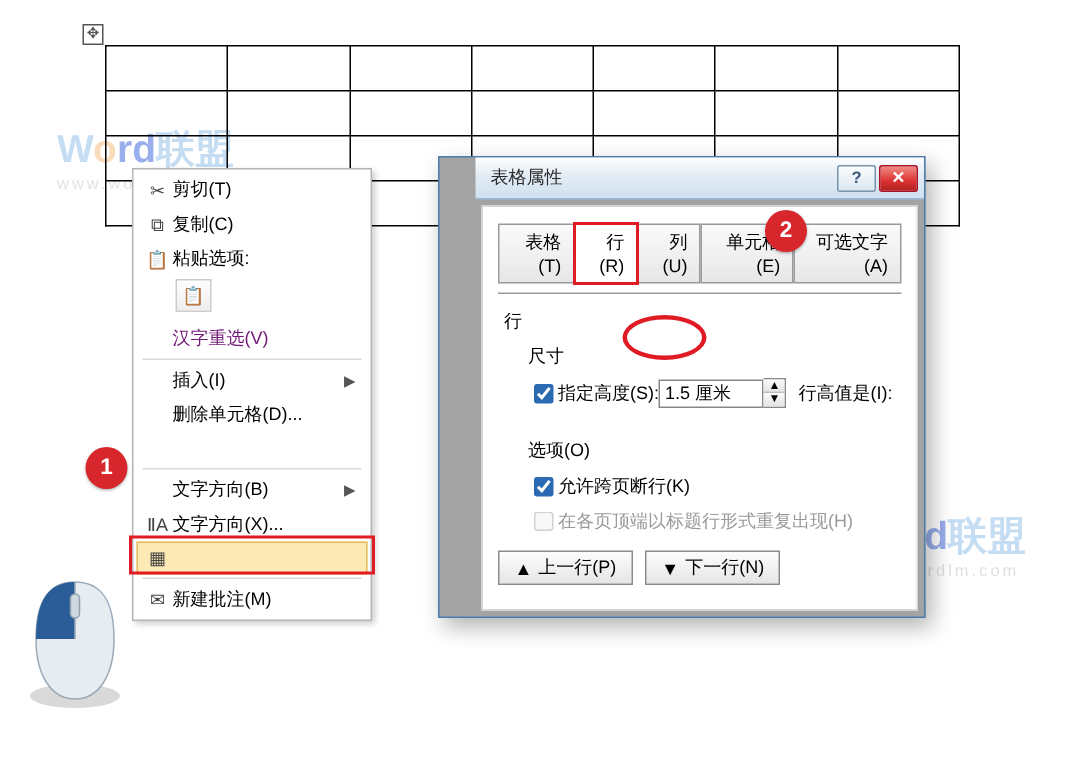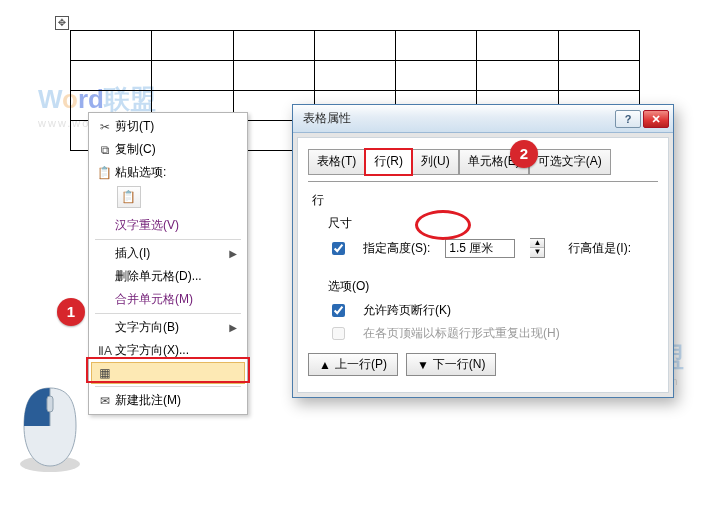--- a/index.html
+++ b/index.html
@@ -24,36 +24,36 @@
   .mi.dis { color:#701a75; }
   .mi.hl { background:#fde9b4; border:1px solid #e6b95f; padding:2px 7px 2px 3px; }
   .sep { height:1px; background:#d8d8d8; margin:2px 4px;}
   .pasteopt { padding:2px 4px 6px 26px; }
   .pastebtn { display:inline-block; width:24px; height:22px; border:1px solid #ccc; background:linear-gradient(#fefefe,#eee); font-size:12px; text-align:center; line-height:20px; color:#775; }
 
   .sel-red { position:absolute; border:2px solid #e01b24; pointer-events:none;}
   .badge { position:absolute; width:28px; height:28px; border-radius:50%; background:#d7262c; color:#fff; font:700 15px/28px sans-serif; text-align:center; box-shadow:0 1px 2px rgba(0,0,0,.3);}
 
   
-  .dialog { position:absolute; left:292px; top:104px; width:382px; border:1px solid #4b7cab; background:#e5e5e5; box-shadow:4px 6px 14px rgba(0,0,0,.3); font-size:12px;}
+  .dialog { position:absolute; left:292px; top:104px; width:325px; border:1px solid #4b7cab; background:#a3a3a3; box-shadow:4px 6px 14px rgba(0,0,0,.3); font-size:12px;padding-left:24px;}
   .dtitle { height:28px; background:linear-gradient(#fdfefe,#e3ecf5 45%,#cfe0ef); display:flex; align-items:center; padding:0 4px 0 10px; border-bottom:1px solid #9cb9d5;}
   .dtitle span { flex:1; color:#2b2b2b; }
   .wbtn { width:26px; height:18px; border:1px solid #7893aa; background:linear-gradient(#fafcfe,#dce7f1); margin-left:2px; text-align:center; font:700 11px/16px sans-serif; border-radius:2px;}
   .wbtn.help { color:#3a5a7a;}
   .wbtn.close { background:linear-gradient(#f08b84,#d33 60%,#b41f1f); color:#fff; border-color:#a12;}
   .dbody { background:#fff; margin:4px; border:1px solid #cfd6dc; padding:10px 10px 12px;}
-  .tabs { display:flex; gap:0; margin-bottom:8px;}
+  .tabs { display:flex; gap:0; margin-bottom:8px;text-align:right;}
   .tab { padding:3px 8px 4px; border:1px solid #9a9a9a; background:linear-gradient(#fafafa,#e7e7e7); position:relative; top:1px; cursor:default;}
   .tab.active { background:#fff; border-bottom:1px solid #fff; z-index:2;}
   .tab.redbox { outline:2px solid #e01b24; outline-offset:-1px;}
   .tabstrip-line { border-bottom:1px solid #9a9a9a; margin-top:-1px; margin-bottom:10px;}
   .grp { margin:4px 4px 10px; }
   .grp .gtitle { margin:2px 0 6px;}
   .indent { margin-left:16px; }
-  .row { display:flex; align-items:center; gap:15px; margin:4px 0;}
+  .row { display:flex; align-items:center; gap:0; margin:4px 0;}
   input[type=text]{ border:1px solid #888; height:19px; padding:1px 3px; font-size:12px;}
   .spin { width:70px;} 
   .spinbtns { display:inline-flex; flex-direction:column; border:1px solid #888; border-left:none;}
   .spinbtns div{ width:14px; height:9px; font-size:8px; line-height:8px; text-align:center; background:linear-gradient(#fafafa,#e4e4e4); border-bottom:1px solid #bbb;}
   .spinbtns div:last-child{border-bottom:none;}
   select { border:1px solid #888; height:20px; font-size:12px; background:#fff;}
   .cb { width:13px; height:13px; accent-color:#2a6ab3;}
   .navbtn { border:1px solid #8a8a8a; background:linear-gradient(#fdfdfd,#e5e5e5); padding:2px 10px; font-size:12px; display:inline-flex; align-items:center; gap:4px; cursor:default;}
   .circle-red { border:3px solid #e01b24; border-radius:50%; position:absolute; pointer-events:none;}
 
@@ -140,21 +140,20 @@
     <span class="ic"></span>
     <span class="lbl">插入(I)</span>
     <span class="arr">▶</span>
   </div>
   <div class="mi">
     <span class="ic"></span>
     <span class="lbl">删除单元格(D)...</span>
   </div>
   <div class="mi dis">
     <span class="ic"></span>
-    <span class="lbl">合并单元格(M)</span>
   </div>
   <div class="sep"></div>
   <div class="mi">
     <span class="ic"></span>
     <span class="lbl">文字方向(B)</span>
     <span class="arr">▶</span>
   </div>
   <div class="mi">
     <span class="ic">ⅡA</span>
     <span class="lbl">文字方向(X)...</span>

